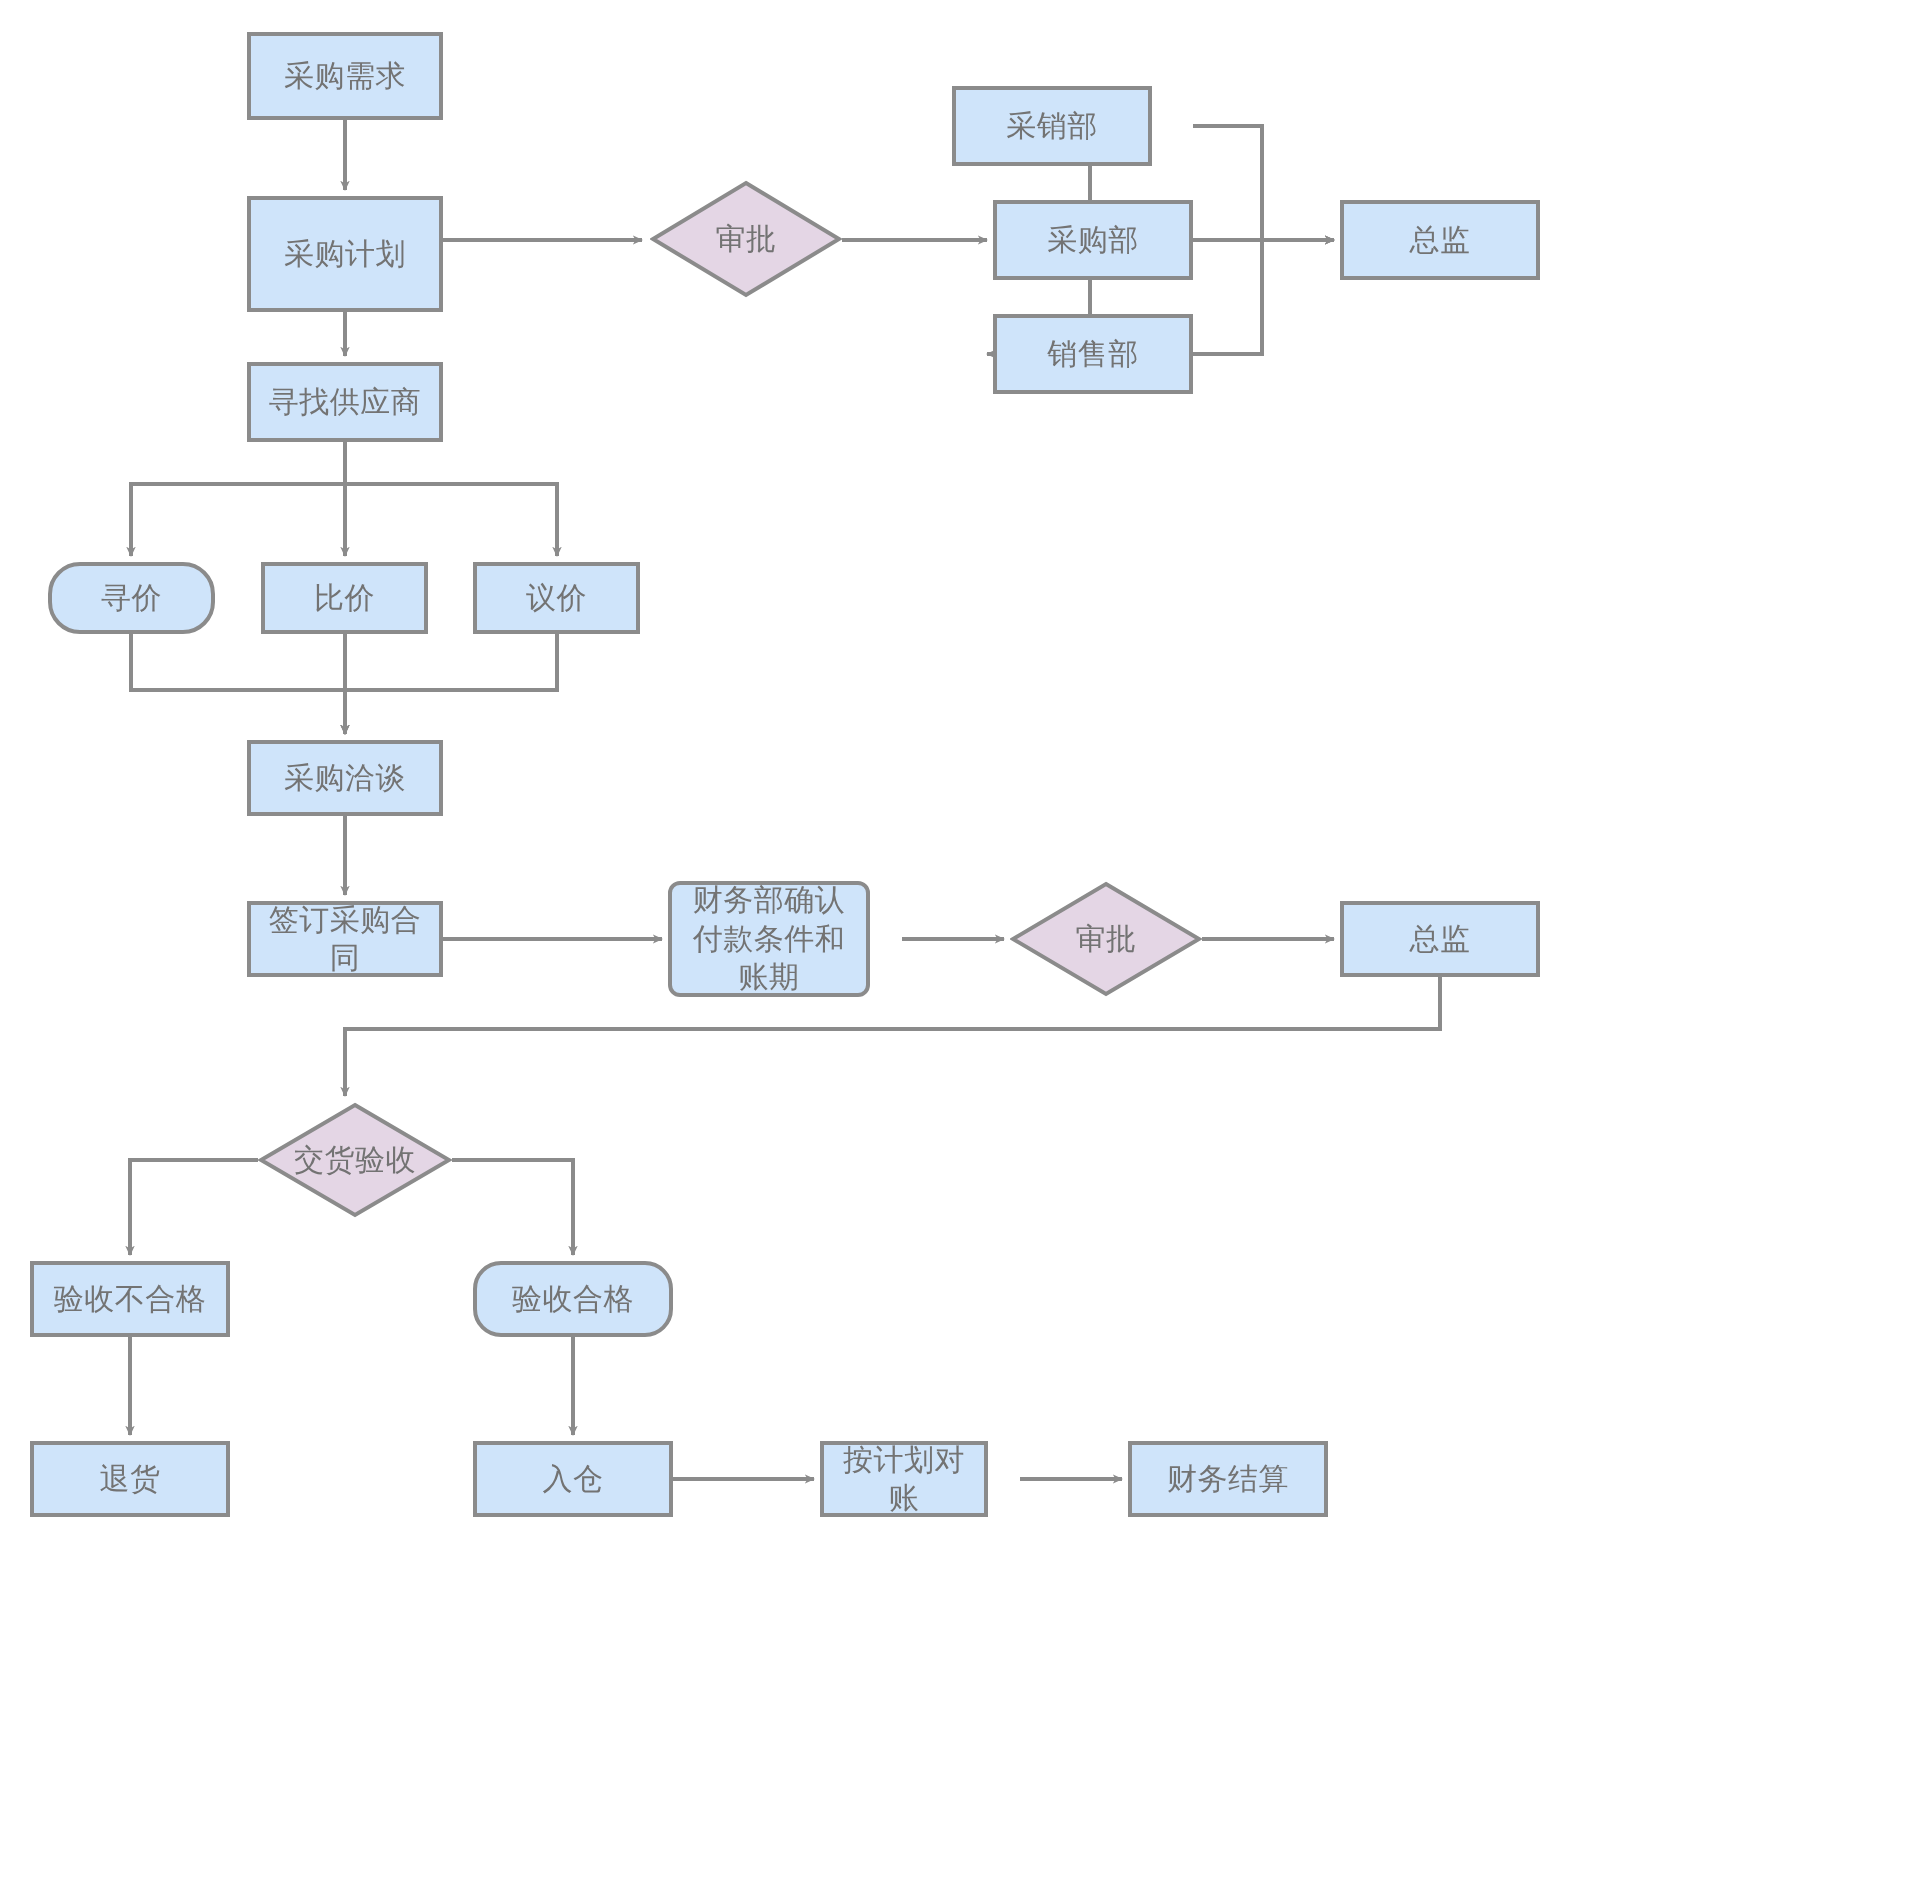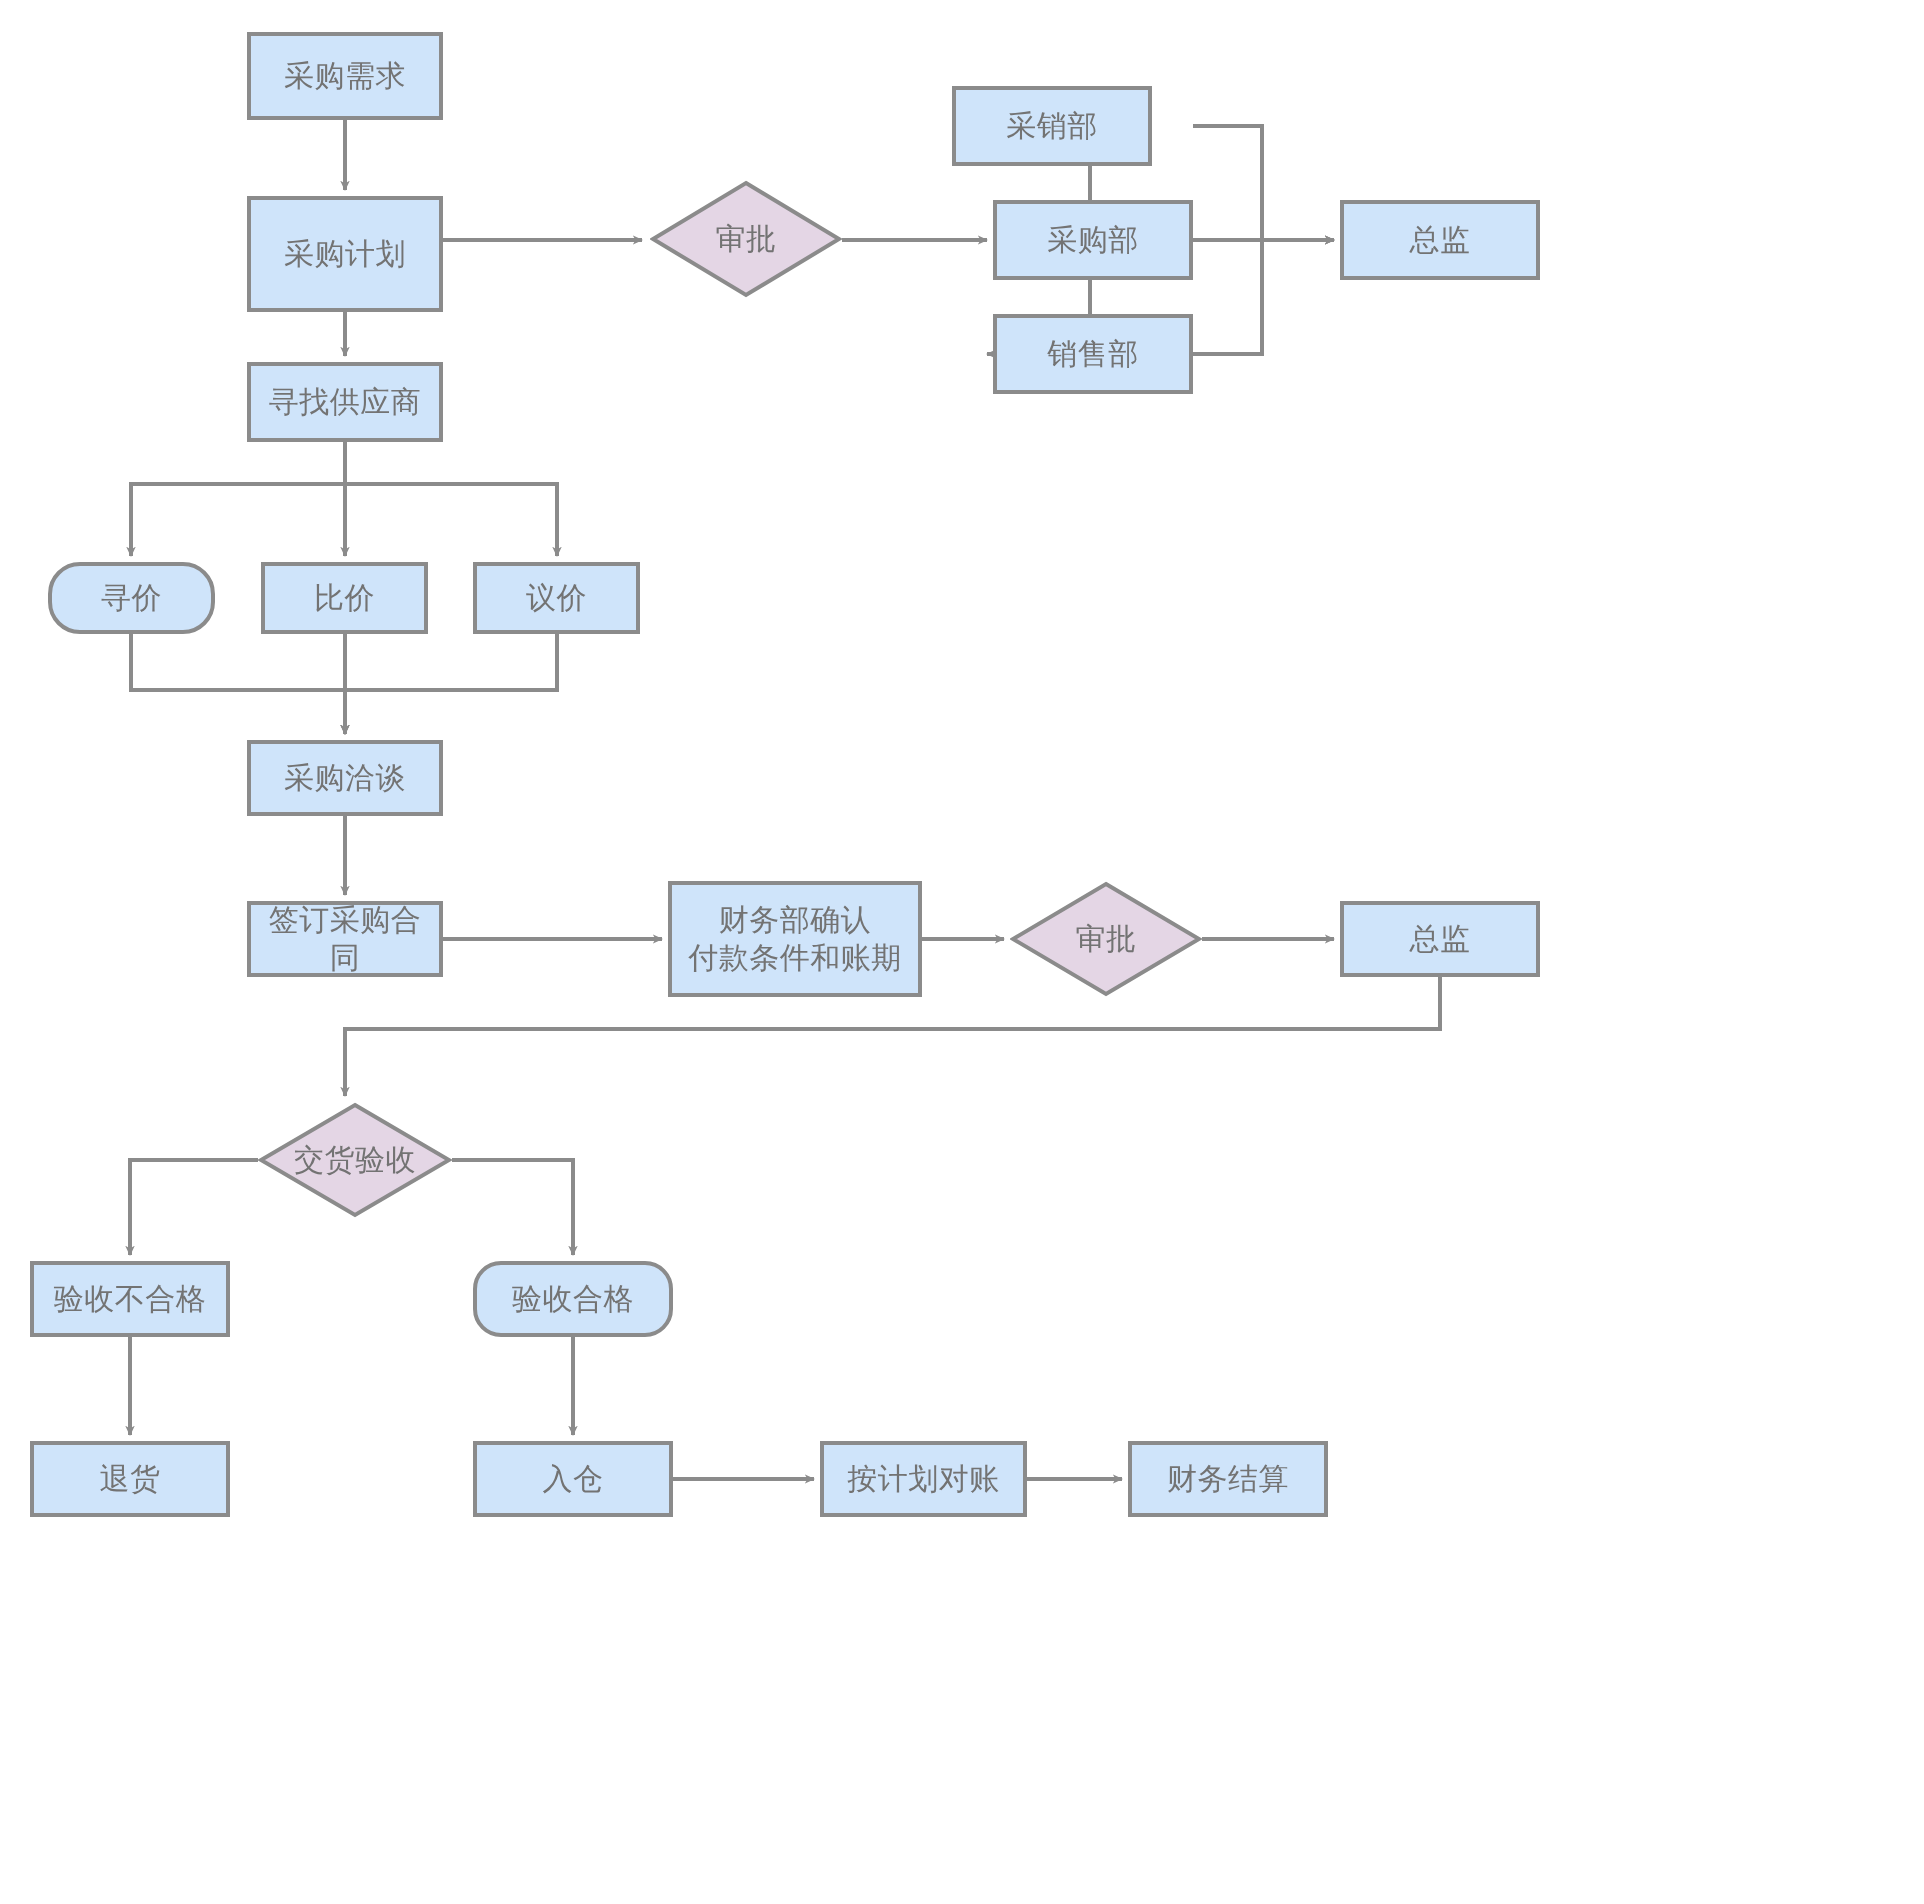--- a/index.html
+++ b/index.html
@@ -102,29 +102,29 @@
       <div class="node rect" style="left: 952px; top: 86px; width: 200px; height: 80px;"><span class="label">采销部</span></div>
       <div class="node rect" style="left: 993px; top: 200px; width: 200px; height: 80px;"><span class="label">采购部</span></div>
       <div class="node rect" style="left: 993px; top: 314px; width: 200px; height: 80px;"><span class="label">销售部</span></div>
       <div class="node rect" style="left: 1340px; top: 200px; width: 200px; height: 80px;"><span class="label">总监</span></div>
       <div class="node rect" style="left: 247px; top: 362px; width: 196px; height: 80px;"><span class="label">寻找供应商</span></div>
       <div class="node rect" style="left: 48px; top: 562px; width: 167px; height: 72px; border-radius: 32px;"><span class="label">寻价</span></div>
       <div class="node rect" style="left: 261px; top: 562px; width: 167px; height: 72px;"><span class="label">比价</span></div>
       <div class="node rect" style="left: 473px; top: 562px; width: 167px; height: 72px;"><span class="label">议价</span></div>
       <div class="node rect" style="left: 247px; top: 740px; width: 196px; height: 76px;"><span class="label">采购洽谈</span></div>
       <div class="node rect" style="left: 247px; top: 901px; width: 196px; height: 76px;"><span class="label">签订采购合同</span></div>
-      <div class="node rect" style="left: 668px; top: 881px; width: 254px; height: 116px;"><span class="label">财务部确认
+      <div class="node rect" style="left: 668px; top: 881px; width: 202px; height: 116px; border-radius: 12px;"><span class="label">财务部确认
 付款条件和账期</span></div>
       <div class="node diamond" style="left: 1010px; top: 881px; width: 192px; height: 116px;"><svg class="dshape" viewBox="0 0 192 116" preserveAspectRatio="none">
           <polygon points="96,3 189,58 96,113 3,58" fill="#e4d6e5" stroke="#8b8b8b" stroke-width="4"></polygon>
         </svg><span class="label">审批</span></div>
       <div class="node rect" style="left: 1340px; top: 901px; width: 200px; height: 76px;"><span class="label">总监</span></div>
       <div class="node diamond" style="left: 258px; top: 1102px; width: 194px; height: 116px;"><svg class="dshape" viewBox="0 0 194 116" preserveAspectRatio="none">
           <polygon points="97,3 191,58 97,113 3,58" fill="#e4d6e5" stroke="#8b8b8b" stroke-width="4"></polygon>
         </svg><span class="label">交货验收</span></div>
       <div class="node rect" style="left: 30px; top: 1261px; width: 200px; height: 76px;"><span class="label">验收不合格</span></div>
       <div class="node rect" style="left: 473px; top: 1261px; width: 200px; height: 76px; border-radius: 28px;"><span class="label">验收合格</span></div>
       <div class="node rect" style="left: 30px; top: 1441px; width: 200px; height: 76px;"><span class="label">退货</span></div>
       <div class="node rect" style="left: 473px; top: 1441px; width: 200px; height: 76px;"><span class="label">入仓</span></div>
-      <div class="node rect" style="left: 820px; top: 1441px; width: 207px; height: 76px;"><span class="label">按计划对账</span></div>
+      <div class="node rect" style="left: 820px; top: 1441px; width: 168px; height: 76px;"><span class="label">按计划对账</span></div>
       <div class="node rect" style="left: 1128px; top: 1441px; width: 200px; height: 76px;"><span class="label">财务结算</span></div>
     </div>
 </div>
 
 </body></html>

